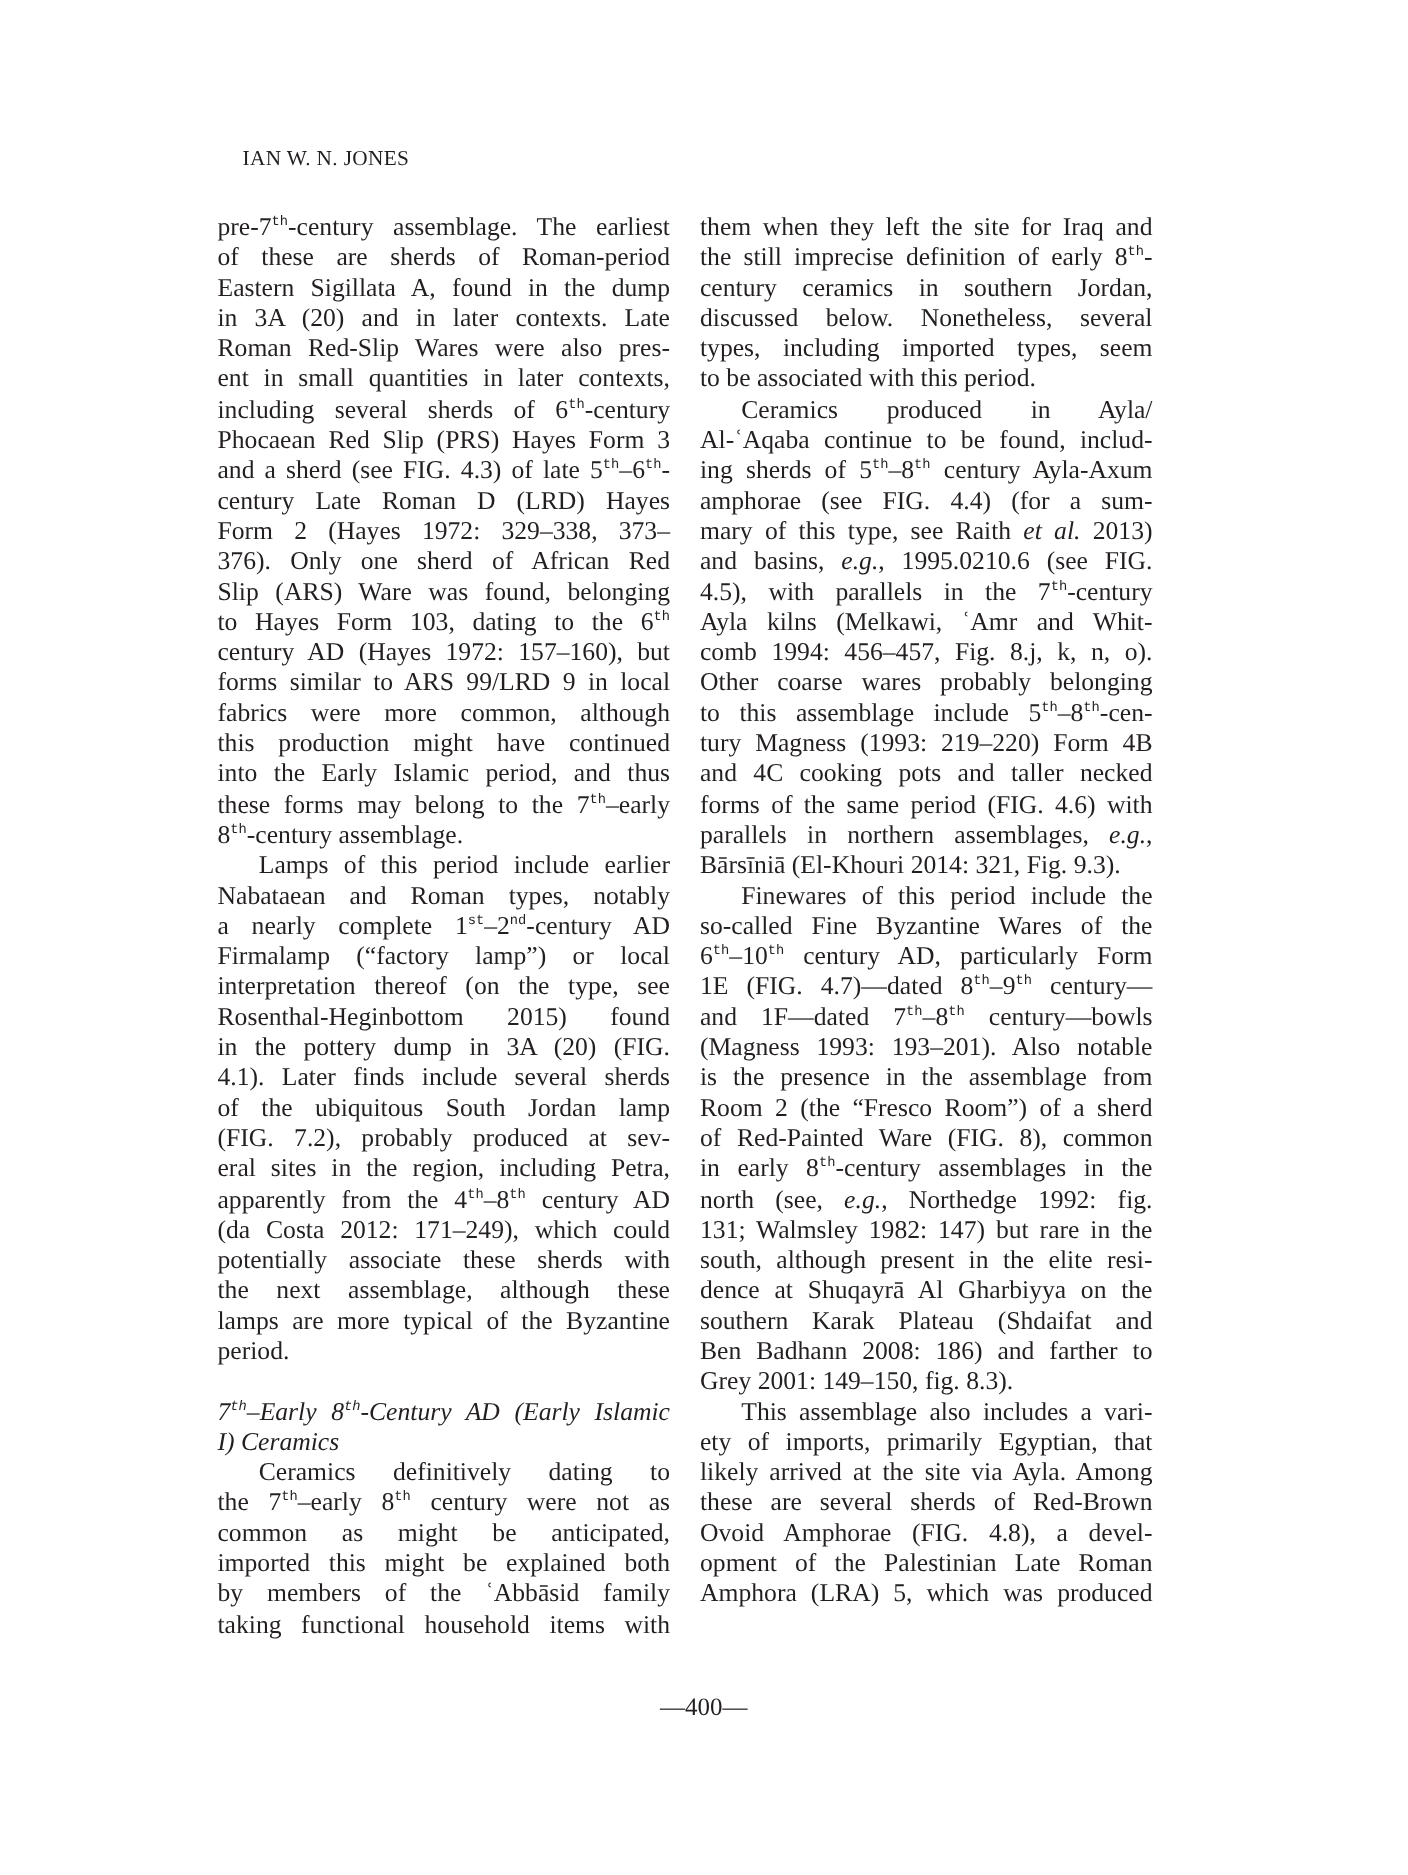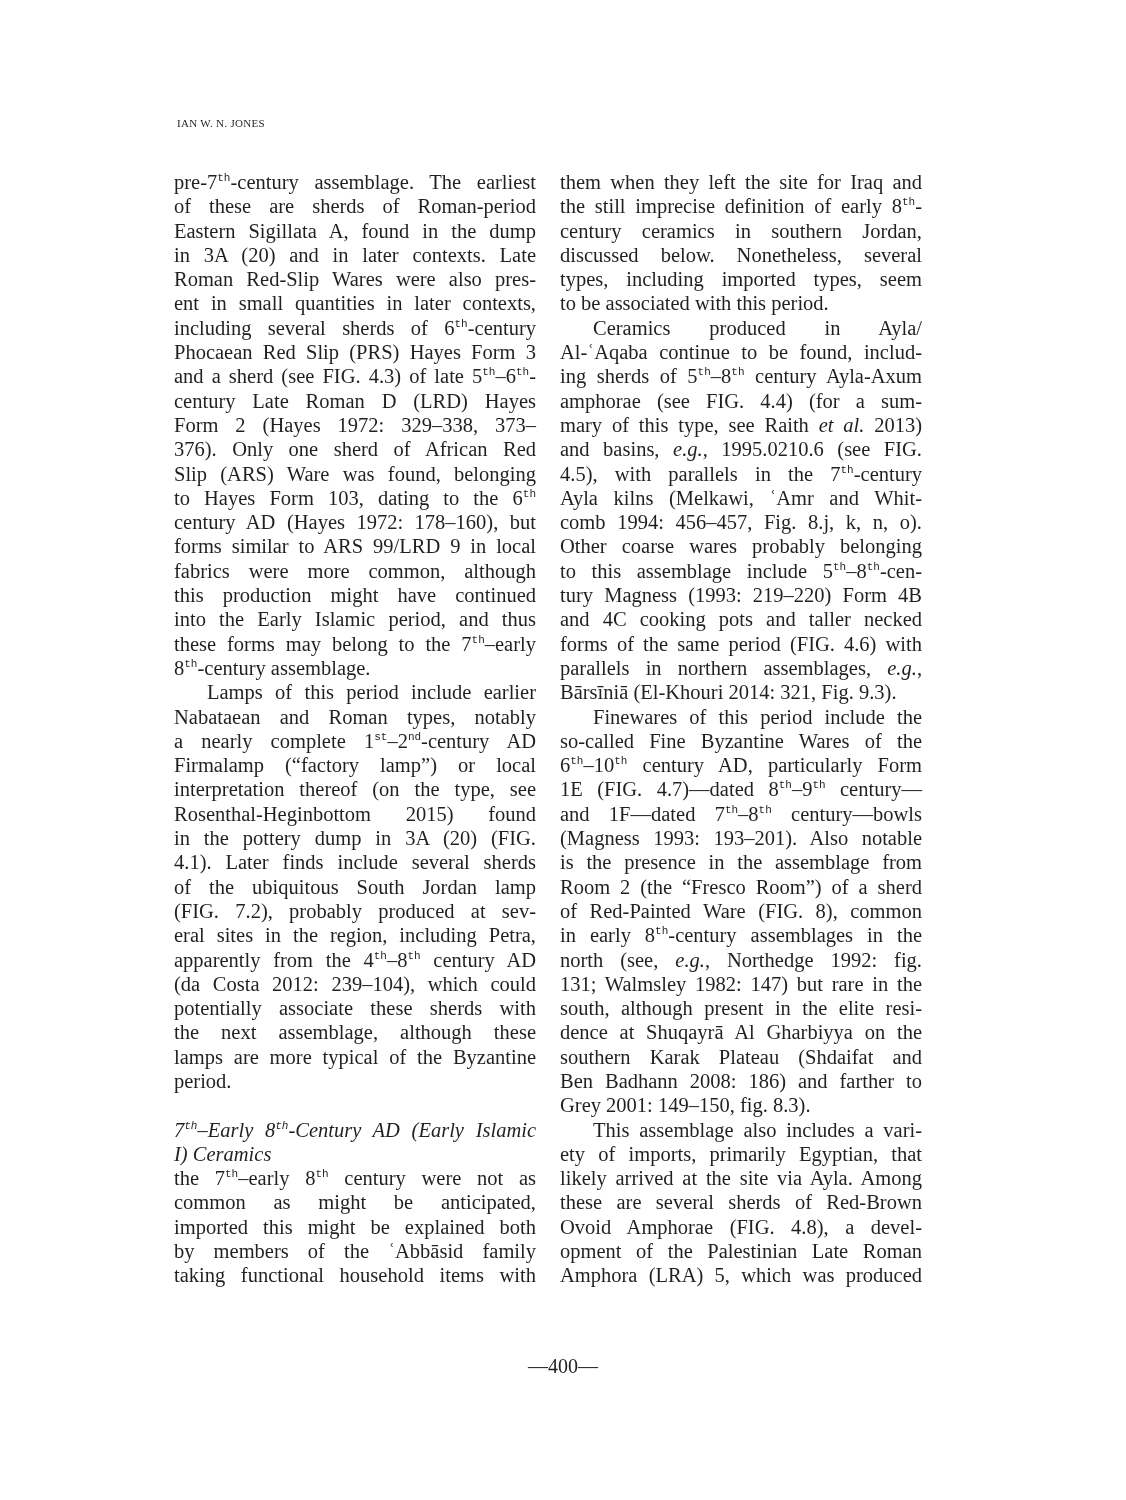--- a/index.html
+++ b/index.html
@@ -1,18 +1,18 @@
 <!DOCTYPE html>
 <html><head>
 <meta charset="utf-8">
 <style>
   html, body { margin: 0; padding: 0; background: #ffffff; }
   body { width: 1126px; height: 1500px; position: relative; overflow: hidden;
          font-family: "Liberation Serif", "DejaVu Serif", serif; color: #231f20; }
-  .running-head { position: absolute; left: 177px; top: 117px; font-size: 11px; letter-spacing: 0.3px; }
+  .running-head { position: absolute; left: 194px; top: 117px; font-size: 17px; letter-spacing: 0.3px; }
   .col { position: absolute; top: 170px; width: 362px; font-size: 20.5px; }
   .col.left { left: 174px; }
   .col.right { left: 560px; }
   .ln { display: block; height: 24.3px; line-height: 24.3px; white-space: nowrap;
         text-align: justify; text-align-last: justify; }
   .ln.last { text-align-last: left; }
   .ln.indent { padding-left: 33px; }
   sup { font-size: 11px; line-height: 0; vertical-align: 8px; font-family: Liberation Mono, monospace; }
   .heading { font-style: italic; }
   .gap { display: block; height: 24.3px; }
@@ -32,53 +32,54 @@
       <span class="ln">Roman Red-Slip Wares were also pres-</span>
       <span class="ln">ent in small quantities in later contexts,</span>
       <span class="ln">including several sherds of 6<sup>th</sup>-century</span>
       <span class="ln">Phocaean Red Slip (PRS) Hayes Form 3</span>
       <span class="ln">and a sherd (see FIG. 4.3) of late 5<sup>th</sup>–6<sup>th</sup>-</span>
       <span class="ln">century Late Roman D (LRD) Hayes</span>
       <span class="ln">Form 2 (Hayes 1972: 329–338, 373–</span>
       <span class="ln">376). Only one sherd of African Red</span>
       <span class="ln">Slip (ARS) Ware was found, belonging</span>
       <span class="ln">to Hayes Form 103, dating to the 6<sup>th</sup></span>
-      <span class="ln">century AD (Hayes 1972: 178–160), but</span>
+      <span class="ln">century AD (Hayes 1972: 157–160), but</span>
       <span class="ln">forms similar to ARS 99/LRD 9 in local</span>
       <span class="ln">fabrics were more common, although</span>
       <span class="ln">this production might have continued</span>
       <span class="ln">into the Early Islamic period, and thus</span>
       <span class="ln">these forms may belong to the 7<sup>th</sup>–early</span>
       <span class="ln last">8<sup>th</sup>-century assemblage.</span>
     </div>
   <div>
       <span class="ln indent">Lamps of this period include earlier</span>
       <span class="ln">Nabataean and Roman types, notably</span>
       <span class="ln">a nearly complete 1<sup>st</sup>–2<sup>nd</sup>-century AD</span>
       <span class="ln">Firmalamp (“factory lamp”) or local</span>
       <span class="ln">interpretation thereof (on the type, see</span>
       <span class="ln">Rosenthal-Heginbottom 2015) found</span>
       <span class="ln">in the pottery dump in 3A (20) (FIG.</span>
       <span class="ln">4.1). Later finds include several sherds</span>
       <span class="ln">of the ubiquitous South Jordan lamp</span>
       <span class="ln">(FIG. 7.2), probably produced at sev-</span>
       <span class="ln">eral sites in the region, including Petra,</span>
       <span class="ln">apparently from the 4<sup>th</sup>–8<sup>th</sup> century AD</span>
-      <span class="ln">(da Costa 2012: 239–104), which could</span>
+      <span class="ln">(da Costa 2012: 171–249), which could</span>
       <span class="ln">potentially associate these sherds with</span>
       <span class="ln">the next assemblage, although these</span>
       <span class="ln">lamps are more typical of the Byzantine</span>
       <span class="ln last">period.</span>
     </div>
   <span class="gap"></span>
   <div class="heading">
       <span class="ln">7<sup>th</sup>–Early 8<sup>th</sup>-Century AD (Early Islamic</span>
       <span class="ln last">I) Ceramics</span>
     </div>
   <div>
+      <span class="ln indent">Ceramics definitively dating to</span>
       <span class="ln">the 7<sup>th</sup>–early 8<sup>th</sup> century were not as</span>
       <span class="ln">common as might be anticipated,</span>
       <span class="ln">imported this might be explained both</span>
       <span class="ln">by members of the ʿAbbāsid family</span>
       <span class="ln">taking functional household items with</span>
     </div>
 </div>
 
 <div class="col right">
   <div>

